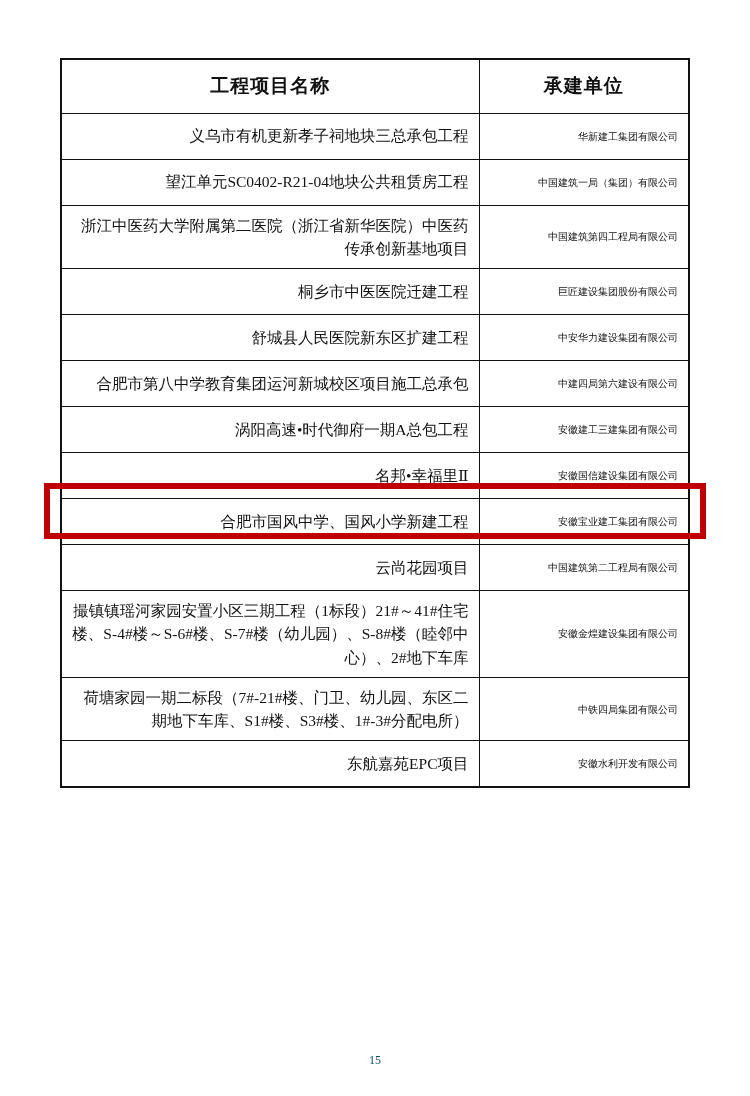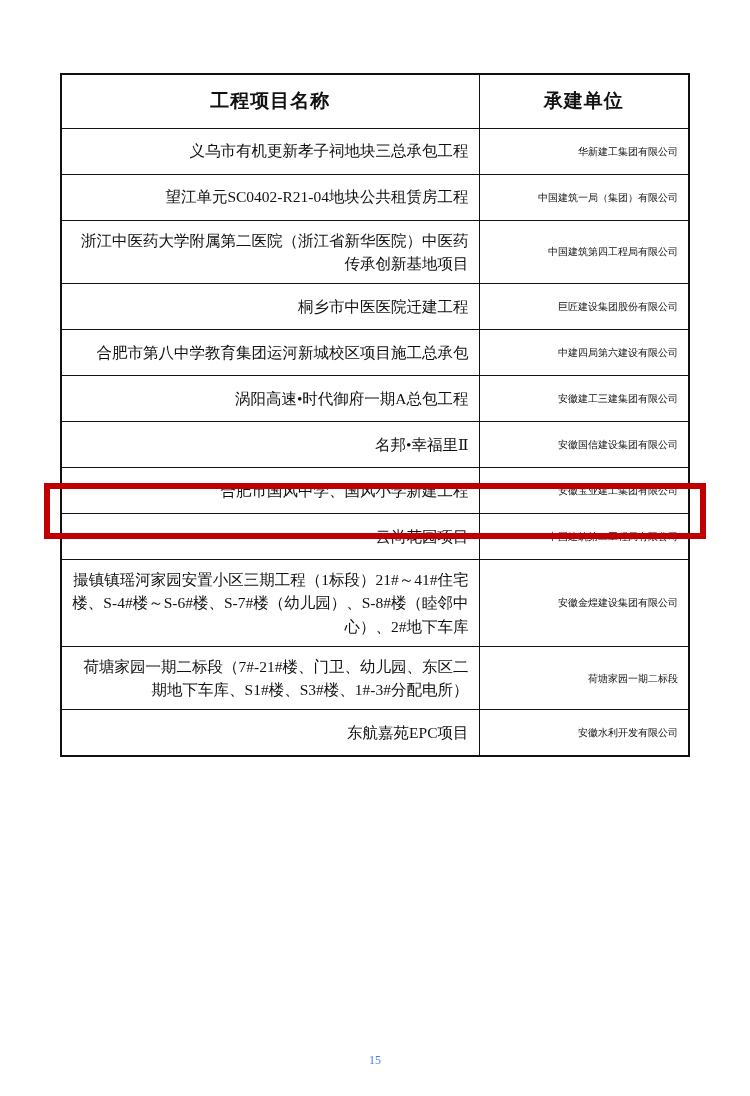--- a/index.html
+++ b/index.html
@@ -21,21 +21,20 @@
     position: relative;
     box-sizing: border-box;
     padding: 58px 60px 0 60px;
   }
   table.doc-table {
     width: 628px;
     border-collapse: collapse;
     table-layout: fixed;
     border: 2px solid #111;
     position: relative;
-    margin-top: 15px;
   }
   table.doc-table col.c1 { width: 418px; }
   table.doc-table col.c2 { width: 210px; }
   table.doc-table th,
   table.doc-table td {
     border: 1px solid #111;
     vertical-align: middle;
     padding: 8px 10px;
     font-size: 15px;
     line-height: 1.5;
@@ -64,21 +63,21 @@
     pointer-events: none;
     z-index: 5;
   }
   .page-number {
     position: absolute;
     left: 0;
     right: 0;
     bottom: 28px;
     text-align: center;
     font-size: 12px;
-    color: #3b82f6;
+    color: #0c4a6e;
     font-family: "Liberation Serif", serif;
   }
 </style>
 </head>
 <body>
 
 <div class="page">
 
   <table class="doc-table">
     <colgroup>
@@ -102,20 +101,24 @@
         </tr>
         <tr class="row-cells">
           <td class="col-name">浙江中医药大学附属第二医院（浙江省新华医院）中医药传承创新基地项目</td>
           <td class="col-unit">中国建筑第四工程局有限公司</td>
         </tr>
         <tr class="row-cells">
           <td class="col-name">桐乡市中医医院迁建工程</td>
           <td class="col-unit">巨匠建设集团股份有限公司</td>
         </tr>
         <tr class="row-cells">
+          <td class="col-name">舒城县人民医院新东区扩建工程</td>
+          <td class="col-unit">中安华力建设集团有限公司</td>
+        </tr>
+        <tr class="row-cells">
           <td class="col-name">合肥市第八中学教育集团运河新城校区项目施工总承包</td>
           <td class="col-unit">中建四局第六建设有限公司</td>
         </tr>
         <tr class="row-cells">
           <td class="col-name">涡阳高速•时代御府一期A总包工程</td>
           <td class="col-unit">安徽建工三建集团有限公司</td>
         </tr>
         <tr class="row-cells">
           <td class="col-name">名邦•幸福里Ⅱ</td>
           <td class="col-unit">安徽国信建设集团有限公司</td>
@@ -127,21 +130,21 @@
         <tr class="row-cells">
           <td class="col-name">云尚花园项目</td>
           <td class="col-unit">中国建筑第二工程局有限公司</td>
         </tr>
         <tr class="row-cells">
           <td class="col-name">撮镇镇瑶河家园安置小区三期工程（1标段）21#～41#住宅楼、S-4#楼～S-6#楼、S-7#楼（幼儿园）、S-8#楼（睦邻中心）、2#地下车库</td>
           <td class="col-unit">安徽金煌建设集团有限公司</td>
         </tr>
         <tr class="row-cells">
           <td class="col-name">荷塘家园一期二标段（7#-21#楼、门卫、幼儿园、东区二期地下车库、S1#楼、S3#楼、1#-3#分配电所）</td>
-          <td class="col-unit">荷塘家园一期二标段</td>
+          <td class="col-unit">中铁四局集团有限公司</td>
         </tr>
         <tr class="row-cells">
           <td class="col-name">东航嘉苑EPC项目</td>
           <td class="col-unit">安徽水利开发有限公司</td>
         </tr>
       </tbody>
   </table>
 
   <div class="highlight-box" id="highlight-box" style="left: 44px; top: 482.5px; width: 662px; height: 56px; border-color: rgb(192, 0, 0);"></div>
 

